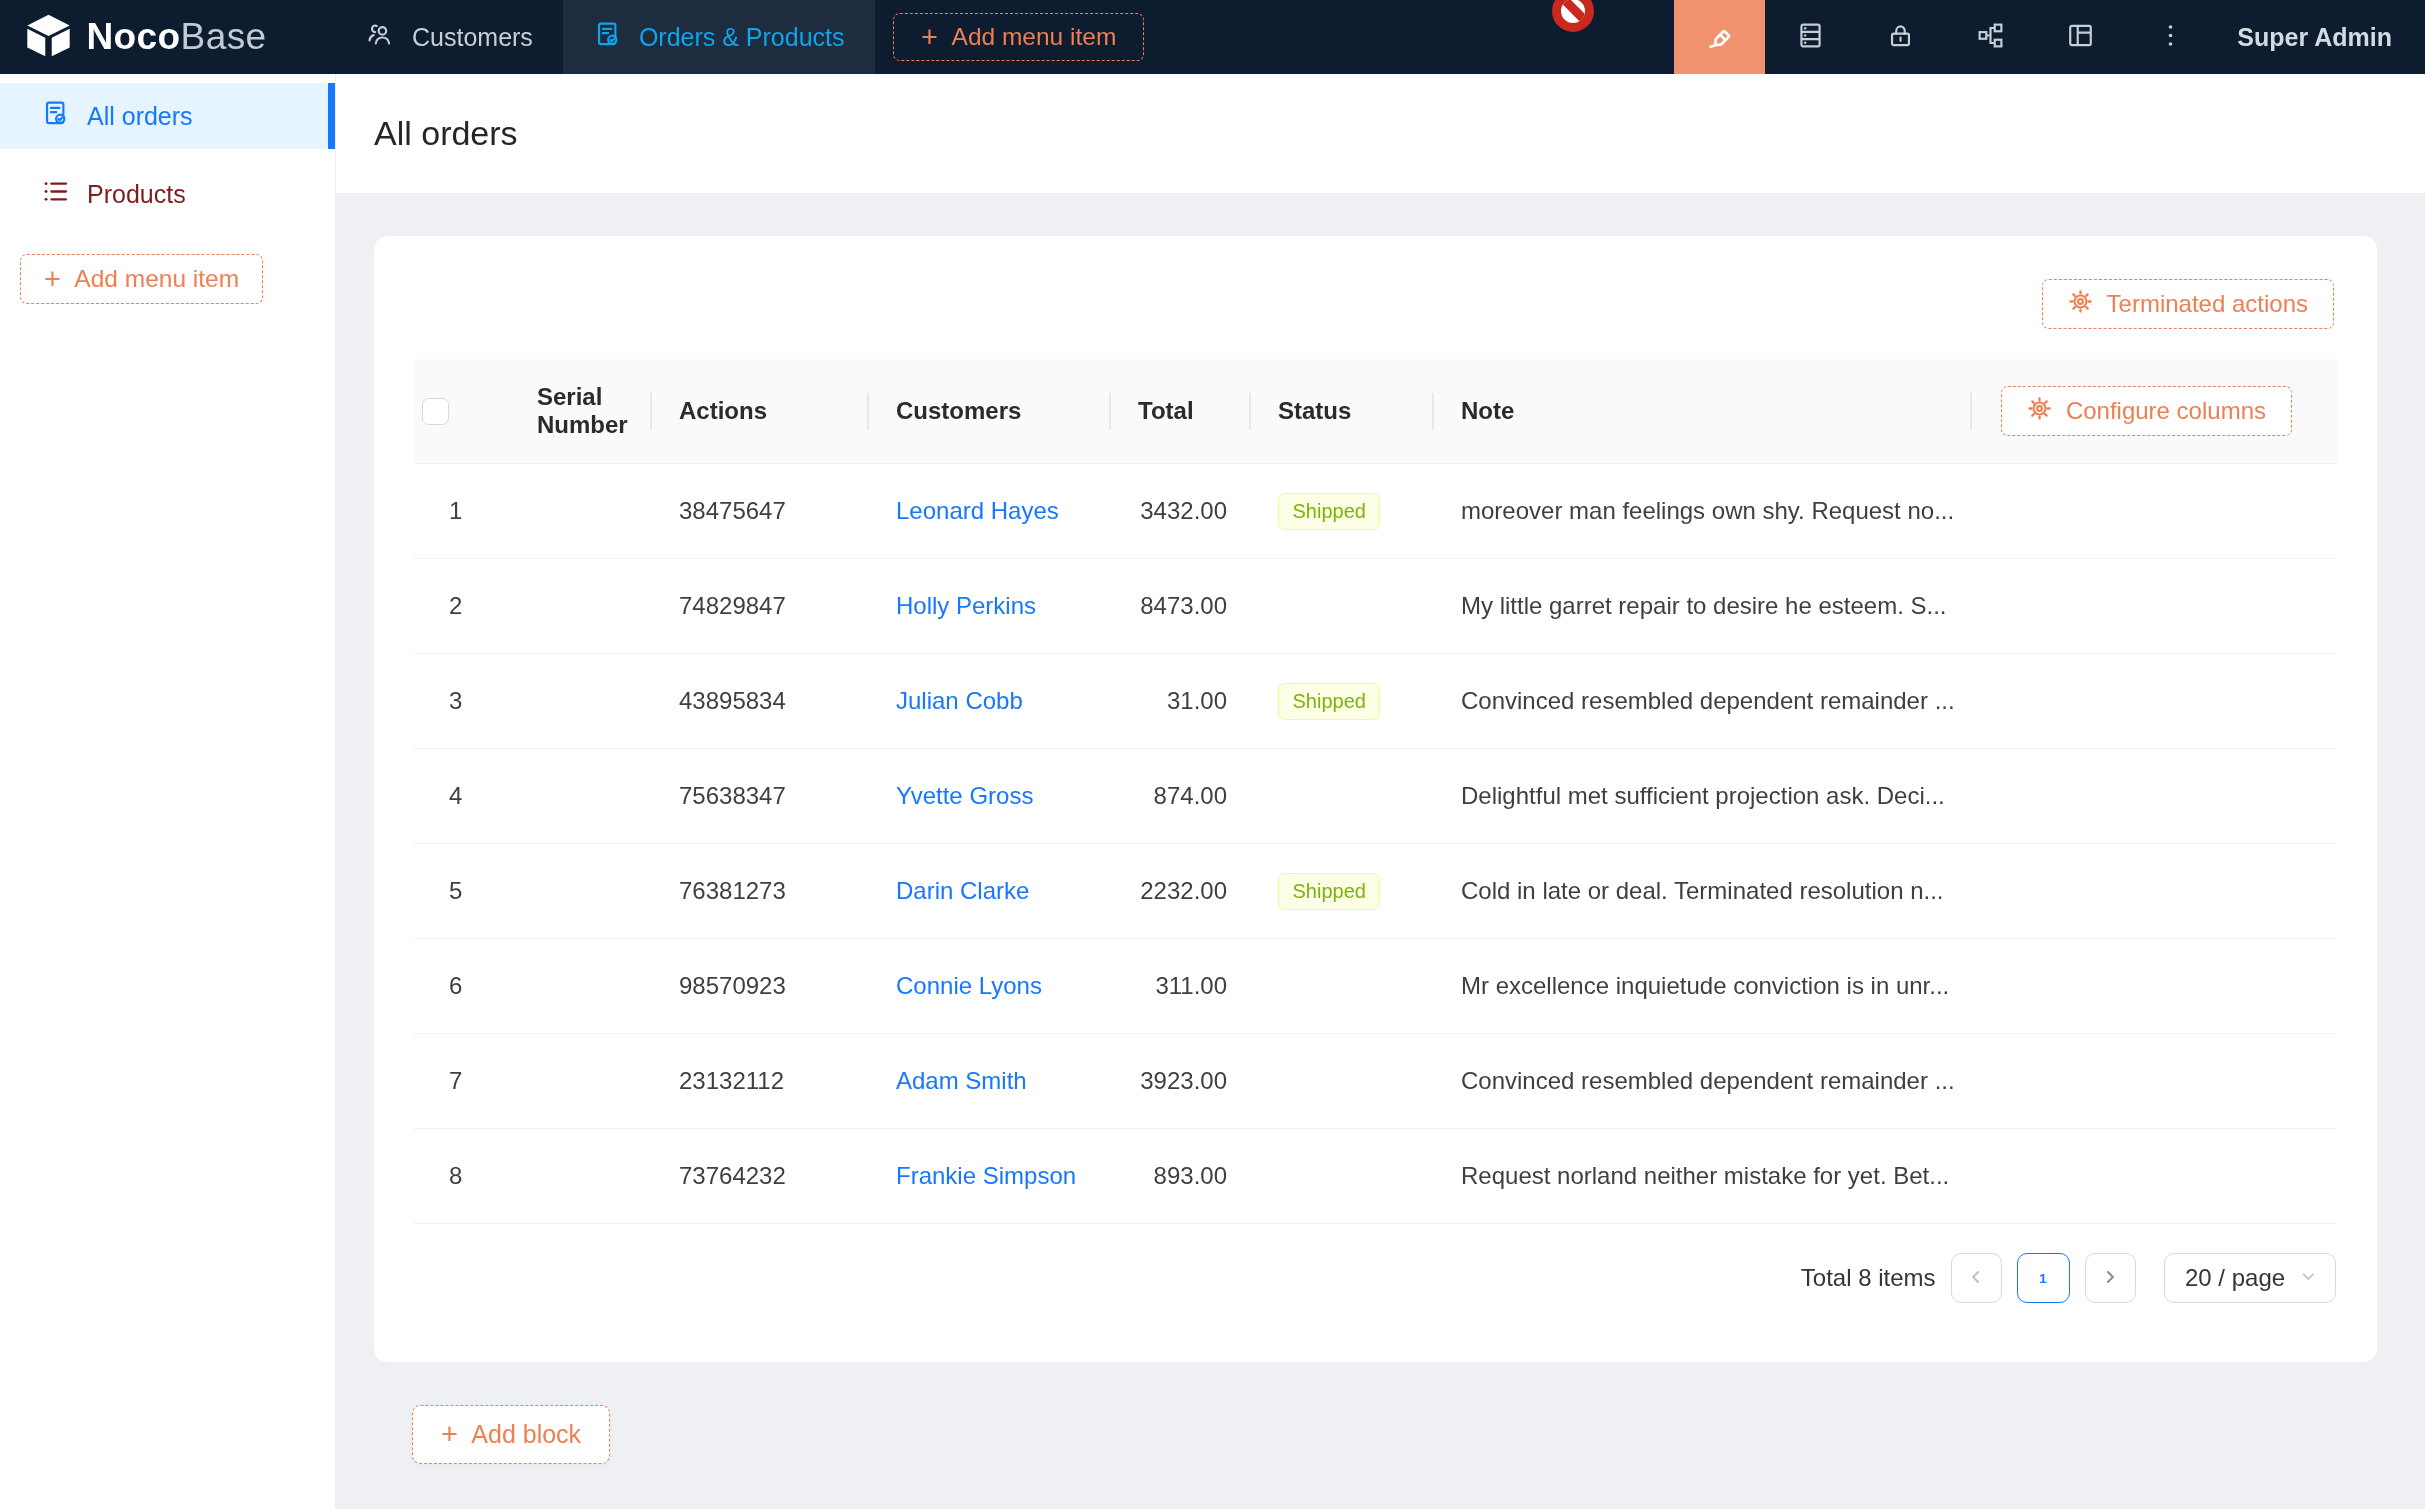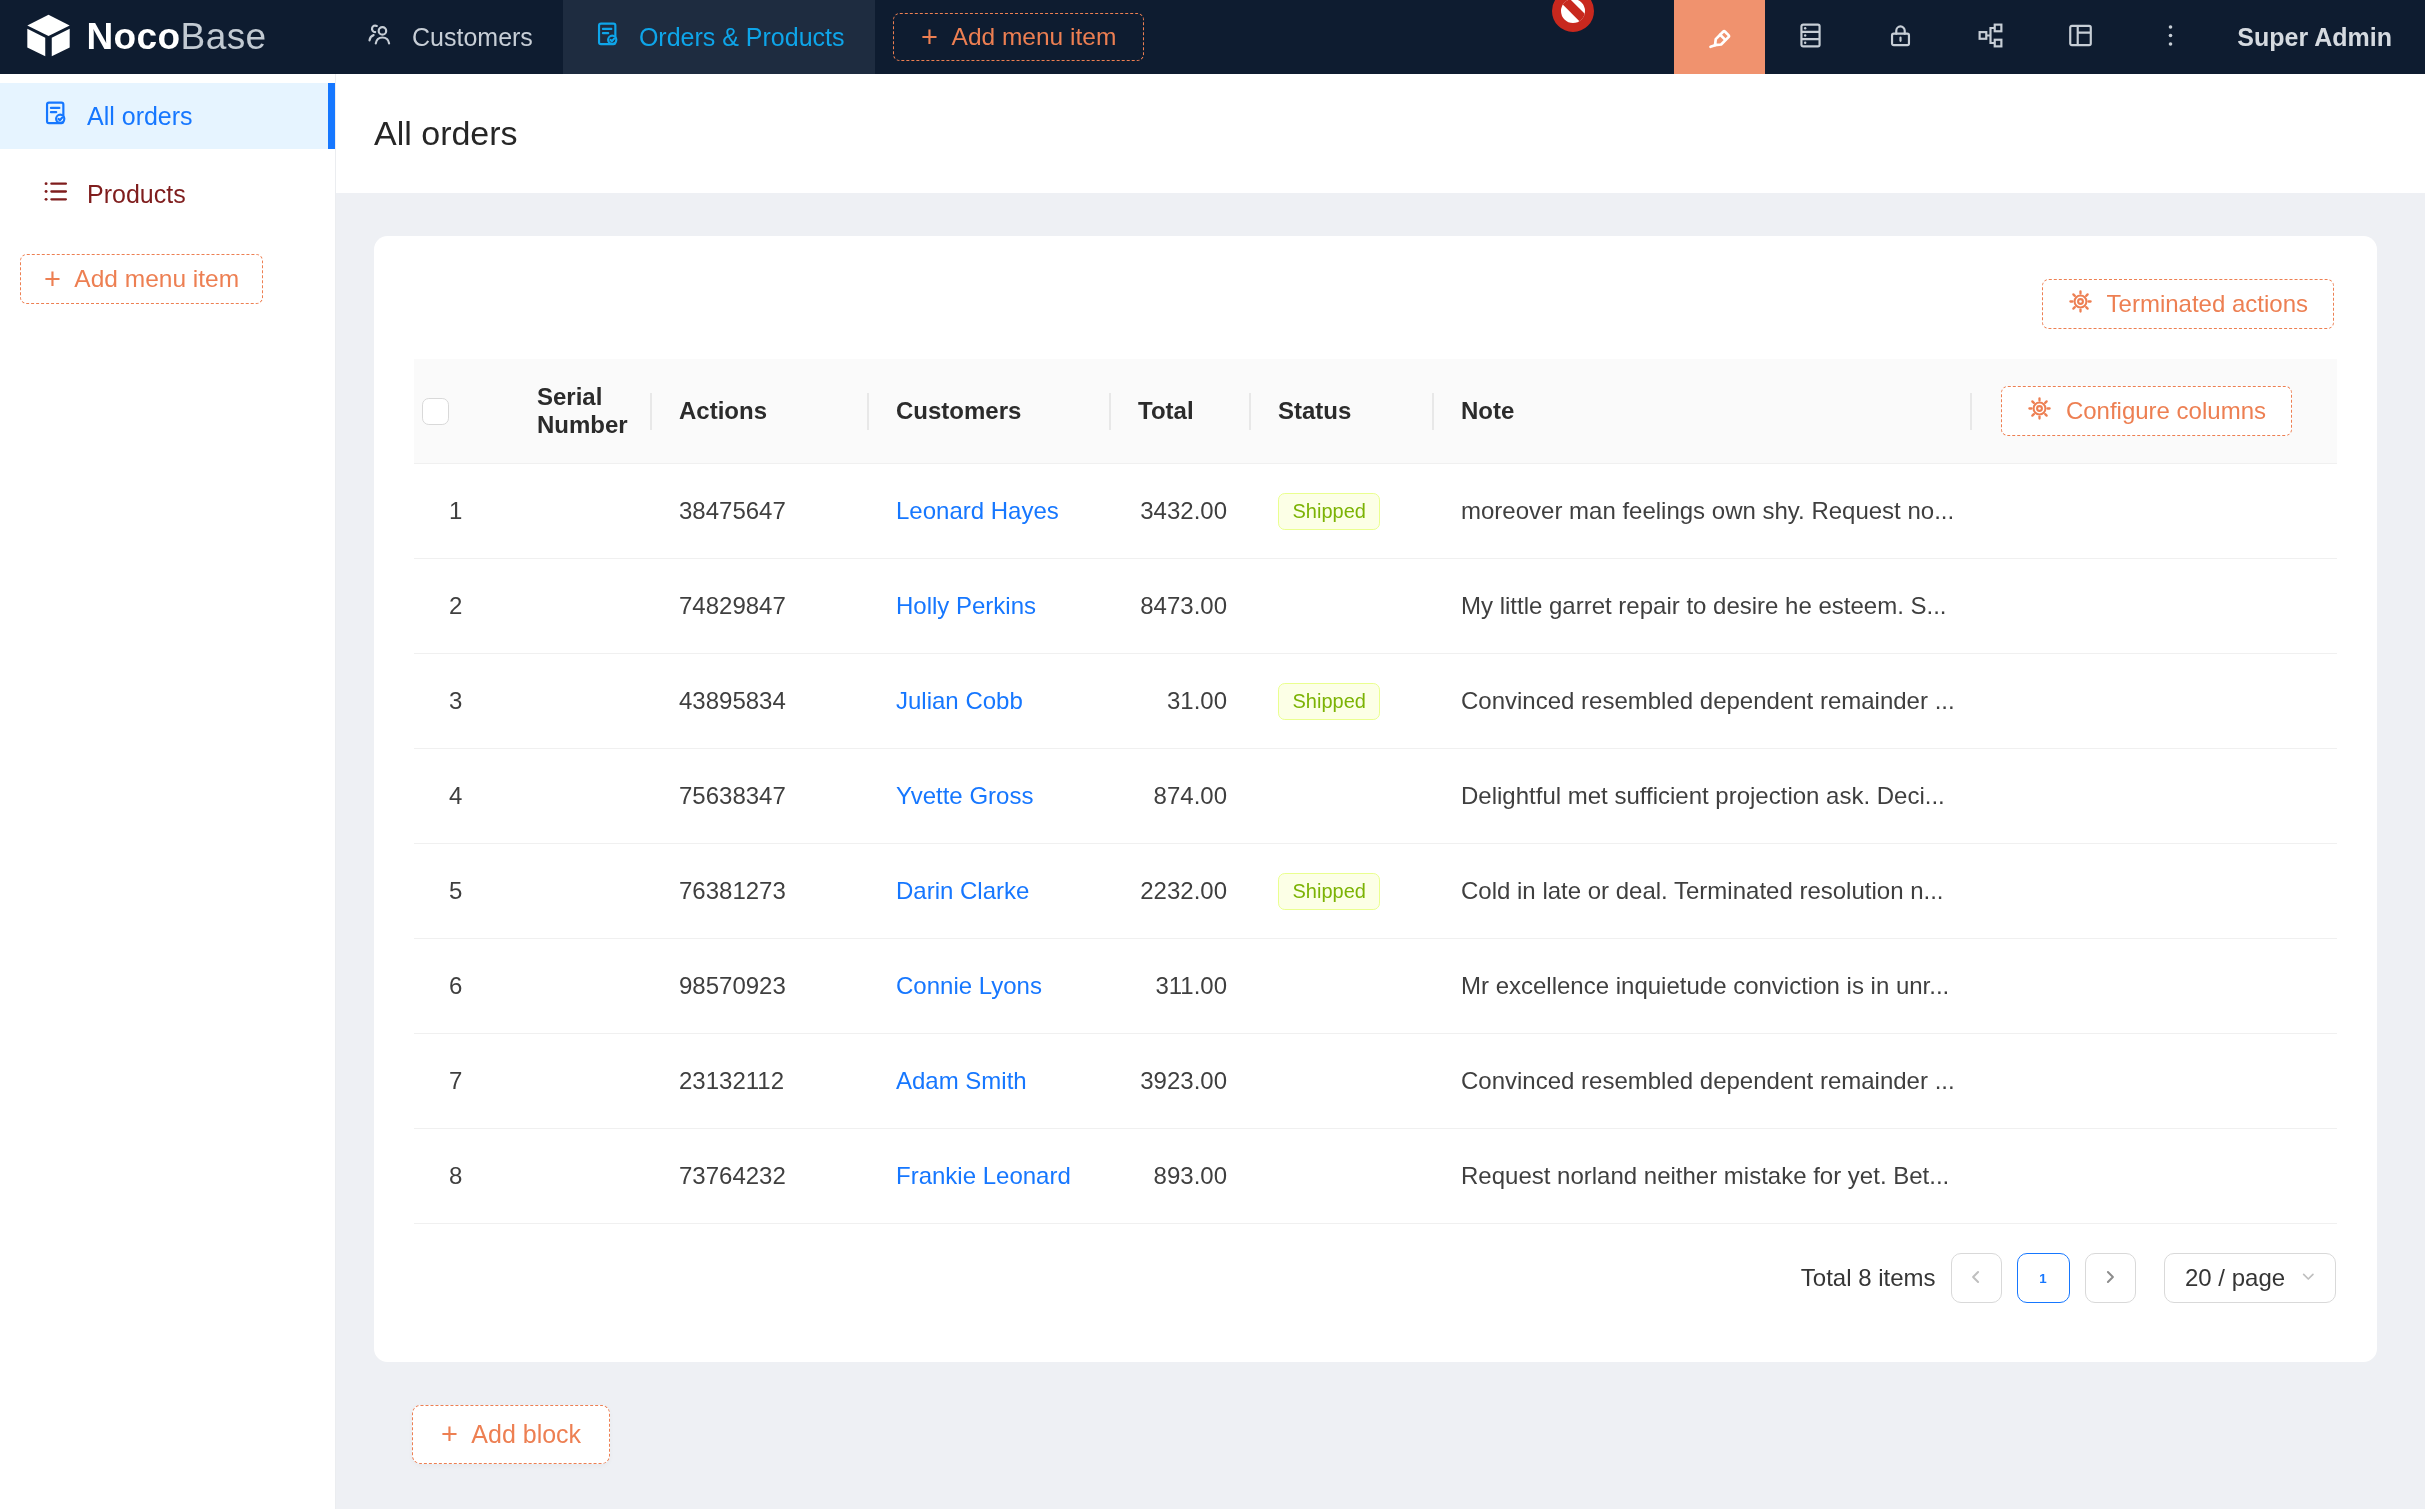--- a/index.html
+++ b/index.html
@@ -356,21 +356,21 @@
     <div class="tcell"><a class="link">Adam Smith</a></div>
     <div class="tcell num">3923.00</div>
     <div class="tcell"></div>
     <div class="tcell">Convinced resembled dependent remainder ...</div>
     <div class="tcell"></div>
   </div>
               <div class="trow">
     <div class="tcell idx">8</div>
     <div class="tcell"></div>
     <div class="tcell">73764232</div>
-    <div class="tcell"><a class="link">Frankie Leonard</a></div>
+    <div class="tcell"><a class="link">Frankie Simpson</a></div>
     <div class="tcell num">893.00</div>
     <div class="tcell"></div>
     <div class="tcell">Request norland neither mistake for yet. Bet...</div>
     <div class="tcell"></div>
   </div>
             </div>
         </div>
 
         <div class="pagination">
           <span>Total 8 items</span>

